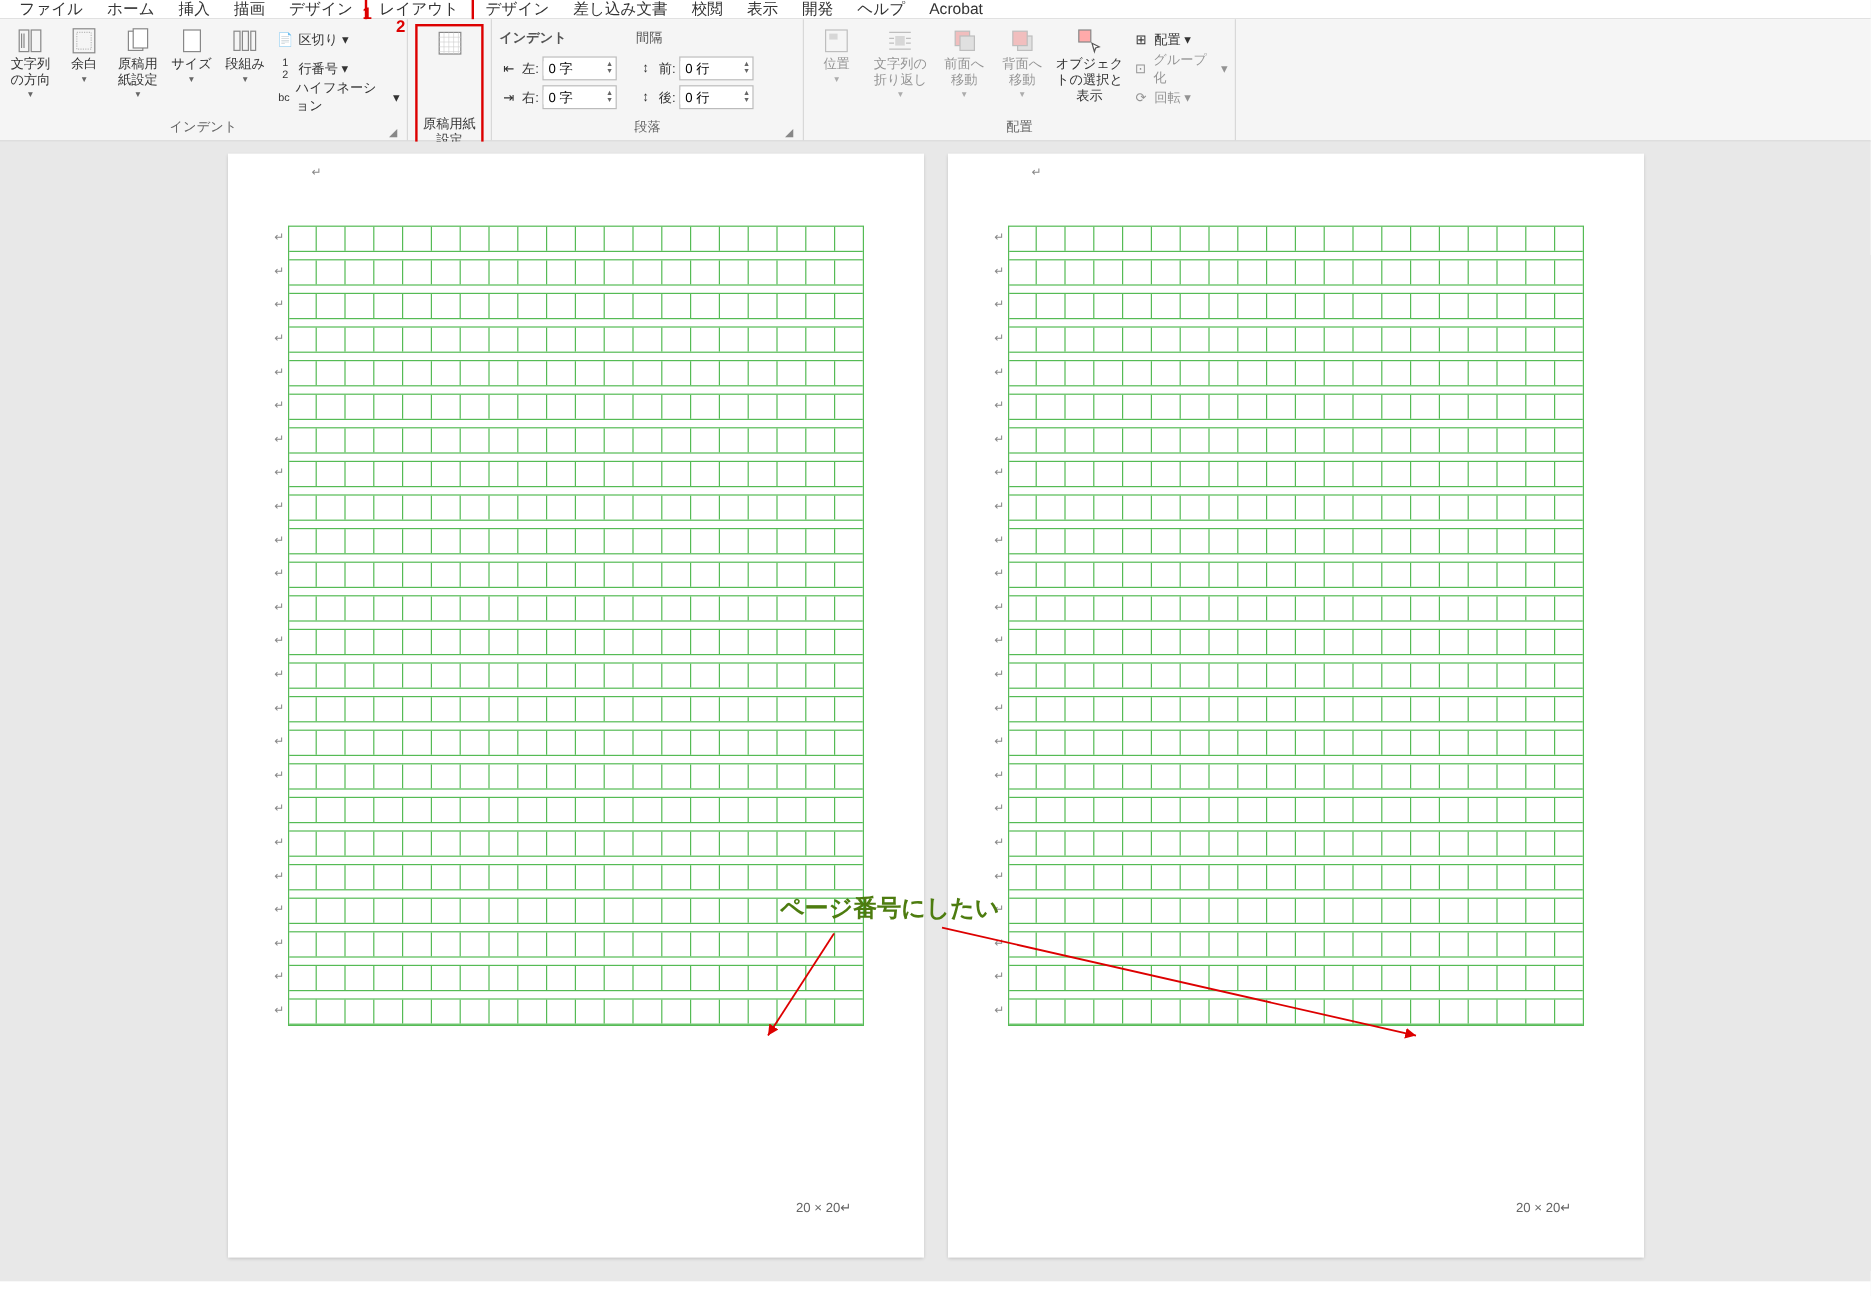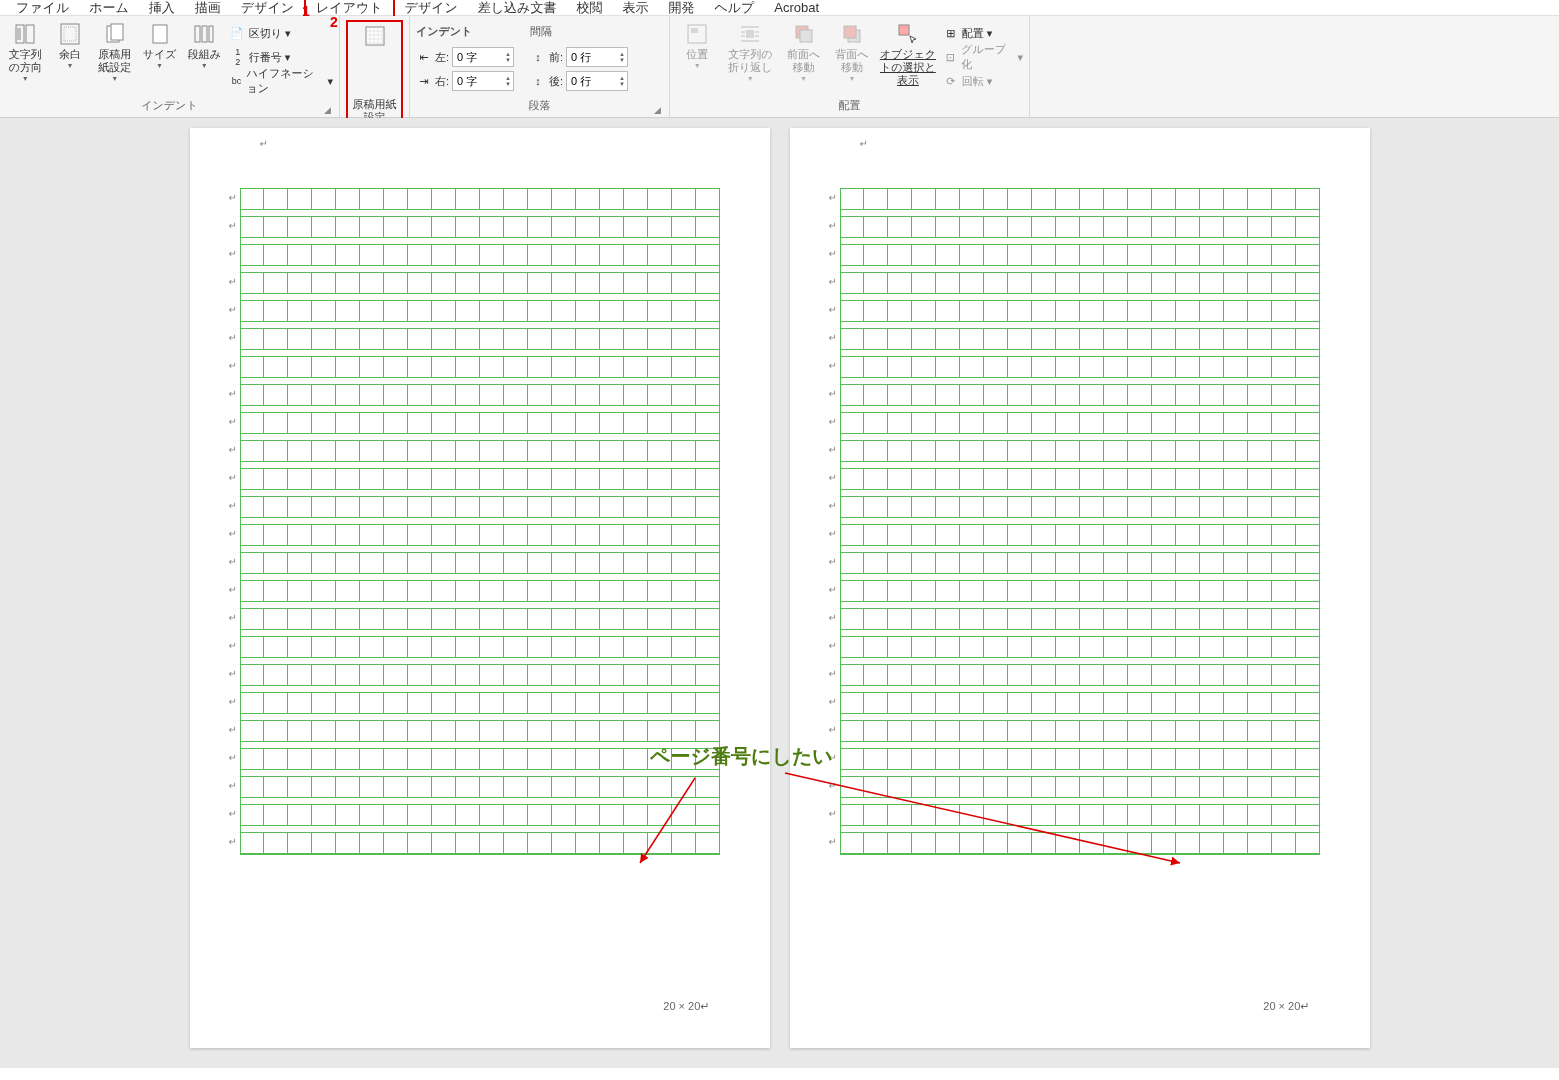--- a/index.html
+++ b/index.html
@@ -251,21 +251,21 @@
       <div class="big-btn" style="opacity:0.5;">
         <span class="ico">
             <svg class="icon" viewBox="0 0 24 24">
               <rect x="8" y="8" width="12" height="12" fill="#ccc" stroke="#888"></rect>
               <rect x="4" y="4" width="12" height="12" fill="#e88" stroke="#888"></rect>
             </svg>
           </span>
         <span>背面へ移動</span>
         <span class="chev">▾</span>
       </div>
-      <div class="big-btn" style="width:60px;text-decoration:underline;">
+      <div class="big-btn" style="width:60px;">
         <span class="ico">
             <svg class="icon" viewBox="0 0 24 24">
               <rect x="3" y="3" width="10" height="10" fill="#faa" stroke="#888"></rect>
               <path d="M14 14l6 3-3 1-1 3-2-7z" fill="#fff" stroke="#555"></path>
             </svg>
           </span>
         <span>オブジェクトの選択と表示</span>
       </div>
       <div class="sm-col" style="margin-top:2px;">
         <div class="sm-row">

